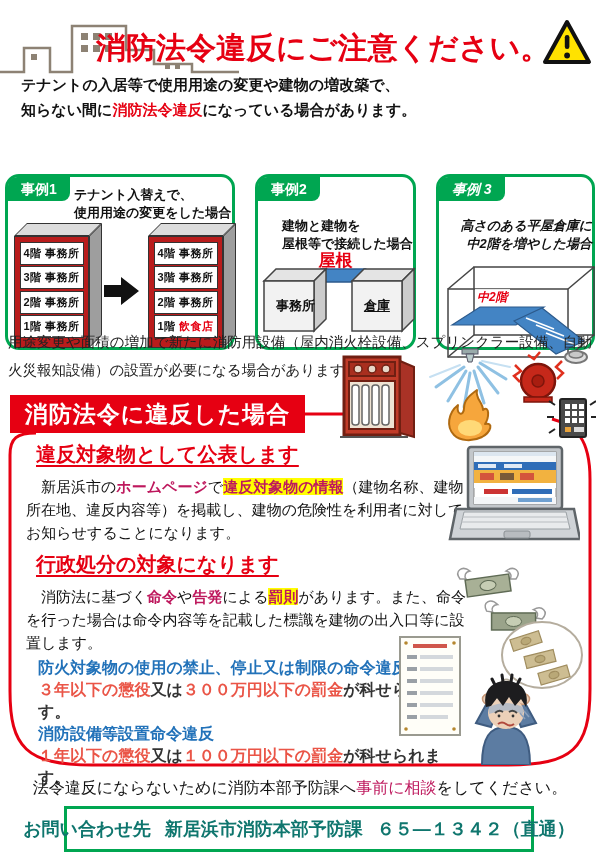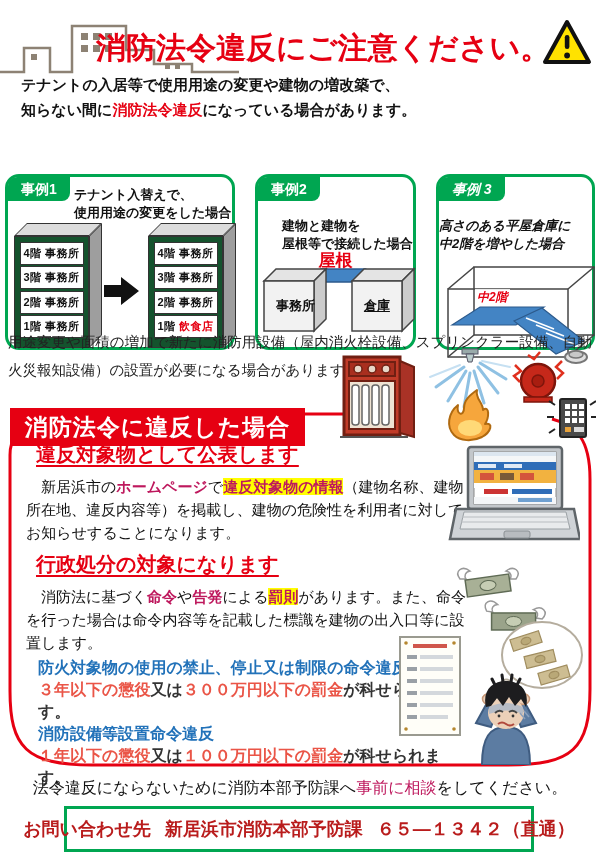--- a/index.html
+++ b/index.html
@@ -35,40 +35,40 @@
   }
   .case-1 { width:240px; } .case-2 { width:168px; } .case-3 { width:166px;font-style:italic; }
   .case-label {
     position:absolute; left:0; top:0;
     background:#00a651; color:#fff; font-weight:bold; font-size:14px;
     padding:5px 13px; border-radius:9px 0 8px 0; line-height:1;
   }
   .case-cap { font-size:13px; font-weight:bold; line-height:1.4; color:#111; }
   .cap1 { position:absolute; left:66px; top:9px; }
   .cap2 { position:absolute; left:24px; top:40px; }
-  .cap3 { position:absolute; left:0; right:0; top:40px; text-align:left; }
+  .cap3 { position:absolute; left:0; right:0; top:40px; text-align:right; }
   .roof-label { position:absolute; left:0; right:0; top:72px; text-align:center; color:#e60012; font-size:17px; font-weight:bold; }
   .mezz-label { position:absolute; left:36px; top:112px; color:#e60012; font-size:12px; font-weight:bold; background:rgba(255,255,255,.85); padding:0 2px; z-index:2; }
 
   
   .scene1 { position:absolute; left:0; top:44px; width:234px; height:130px; }
   .bldg { position:absolute; width:90px; height:127px; }
   .bldg-top {
     position:absolute; left:0; top:0; width:75px; height:13px;
     background:#dcdcdc; border:1.5px solid #333;
     transform:skewX(-45deg); transform-origin:0 100%;
   }
   .bldg-side {
     position:absolute; left:75px; top:13px; width:13px; height:112px;
     background:#9e9e9e; border:1.5px solid #333;
     transform:skewY(-45deg); transform-origin:0 0;
   }
   .bldg-front {
     position:absolute; left:0; top:13px; width:75px; height:112px;
-    background:#14532d; border:1.5px solid #333; padding-top:3px;
+    background:#b91c1c; border:1.5px solid #333; padding-top:3px;
   }
   .floor-row {
     width:64px; height:23px; margin:1.5px auto;
     background:#fff; border:1.5px solid #333;
     font-size:11px; font-weight:bold; letter-spacing:.5px;
     display:flex; align-items:center; justify-content:center; white-space:pre;
   }
   .floor-row .rd { color:#e60012; }
   .big-arrow { position:absolute; left:96px; top:55px; }
 
@@ -79,21 +79,21 @@
     position:absolute; left:8px; top:328px; width:588px;
     font-size:14.5px; line-height:28px; color:#222;
   }
 
   
   .violation { position:absolute; left:0; top:393px; width:600px; height:382px; }
   .vio-outline { position:absolute; left:0; top:0; }
   .vio-banner {
     position:absolute; left:10px; top:2px; width:295px; height:38px;
     background:#e60012; color:#fff; font-size:23px; font-weight:800;
-    display:flex; align-items:center; justify-content:center; letter-spacing:1px;margin-top:13px;
+    display:flex; align-items:center; justify-content:center; letter-spacing:1px;
   }
   .vio-h {
     position:absolute; color:#e60012; font-size:20px; font-weight:800;
     text-decoration:underline; text-underline-offset:4px; text-decoration-thickness:2px;text-align:center;
   }
   .h-pub { left:36px; top:48px; }
   .h-adm { left:36px; top:158px; }
   .vio-p { position:absolute; font-size:15px; line-height:23px; color:#111; }
   .p-pub { left:26px; top:82px; width:440px; }
   .p-adm { left:26px; top:192px; width:448px; }
@@ -115,21 +115,21 @@
 
   
   .consult {
     position:absolute; left:0; top:778px; width:600px; text-align:center;
     font-size:16px; color:#111; font-weight:500;
   }
   .consult .rd { font-weight:500; }
   .contact-box {
     position:absolute; left:64px; top:806px; width:470px; height:46px;
     border:3px solid #00a651; display:flex; align-items:center; justify-content:center;
-    font-size:18px; font-weight:bold; color:#b91c1c; white-space:nowrap;
+    font-size:18px; font-weight:bold; color:#0f766e; white-space:nowrap;
   }
   .contact-box span { margin:0 7px; }
 </style>
 </head>
 <body>
 
 <div class="header">
   <svg class="skyline" width="240" height="68" viewBox="0 0 240 68">
     <path d="M0 60 H24 V36 H50 V60 H72 V14 H126 V38 H154 V52 H192 V60 H239" fill="none" stroke="#8d8274" stroke-width="2.5"></path>
     <rect x="31" y="42" width="6" height="6" fill="#8d8274"></rect>

